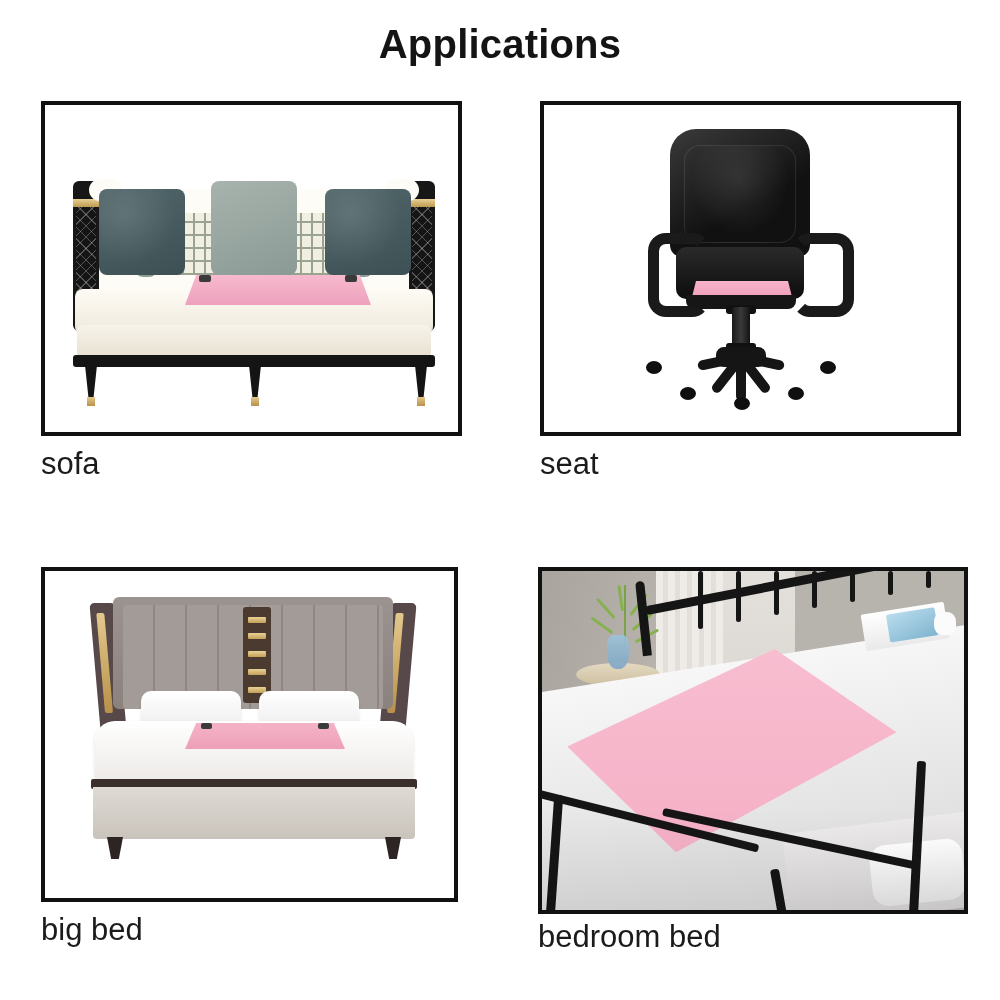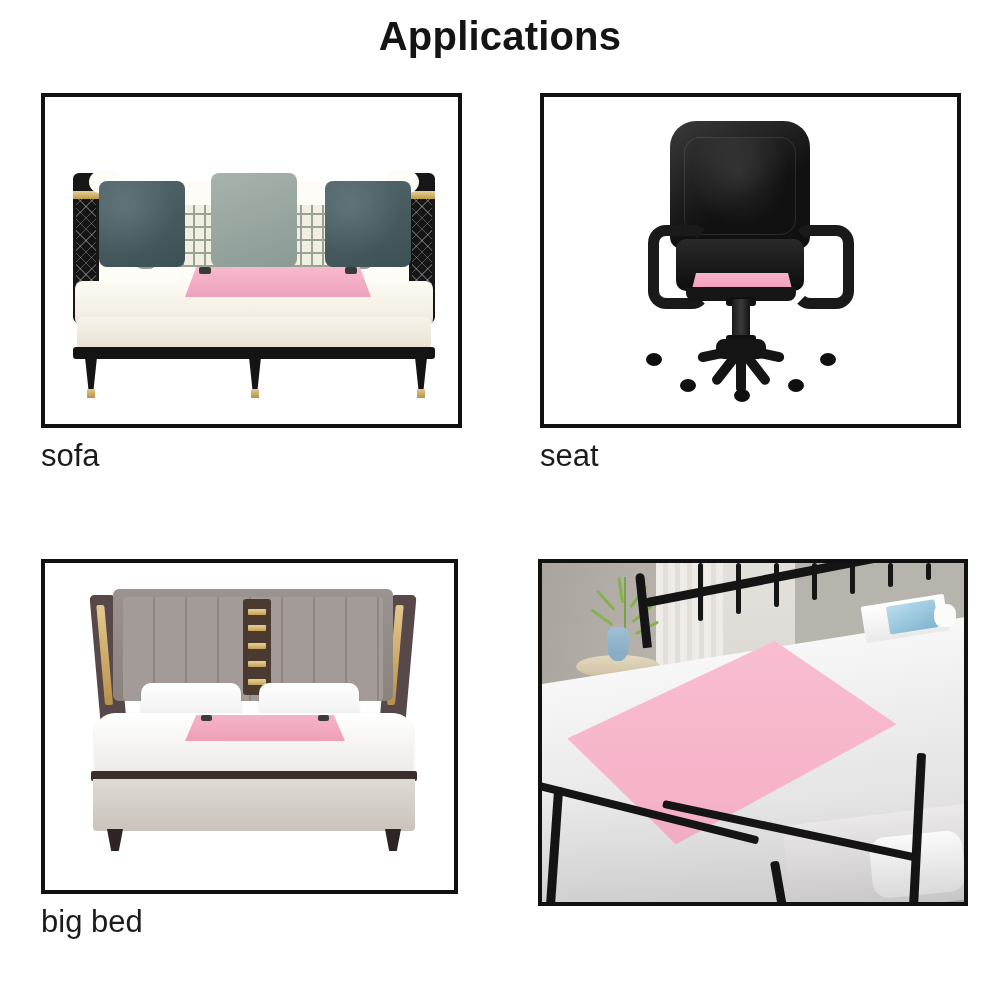--- a/index.html
+++ b/index.html
@@ -1,21 +1,21 @@
 <!DOCTYPE html>
 <html><head>
 <meta charset="utf-8">
 <style>
   html,body{margin:0;padding:0;}
   body{
     width:1000px;height:1000px;background:#ffffff;
     font-family:"Liberation Sans", sans-serif;
     overflow:hidden;position:relative;
   }
-  .page{position:absolute;inset:0;}
+  .page{position:absolute;inset:0;margin-top:8px;}
 
   .title{
     position:absolute;top:14px;left:0;width:1000px;text-align:center;
     font-size:40px;font-weight:bold;color:#141414;letter-spacing:0.2px;
   }
 
   .cell{position:absolute;}
   .panel{
     position:absolute;left:0;top:0;
     border:4px solid #111111;background:#ffffff;
@@ -368,15 +368,16 @@
           <div class="rm-railbar" style="left:2%;top:66%;width:9px;height:36%;transform:rotate(4deg);"></div>
           <div class="rm-railbar" style="left:-6%;top:72%;width:58%;height:8px;transform:rotate(14deg);"></div>
           <div class="rm-railbar" style="left:28%;top:78%;width:62%;height:8px;transform:rotate(12deg);"></div>
           <div class="rm-railbar" style="left:88%;top:56%;width:9px;height:46%;transform:rotate(3deg);"></div>
           <div class="rm-railbar" style="left:55%;top:88%;width:9px;height:14%;transform:rotate(-10deg);"></div>
 
           <div class="rm-shadow"></div>
         </div>
       </div>
     </div>
+    <div class="caption" style="top:352px;">bedroom bed</div>
   </div>
 
 </div>
 
 </body></html>

